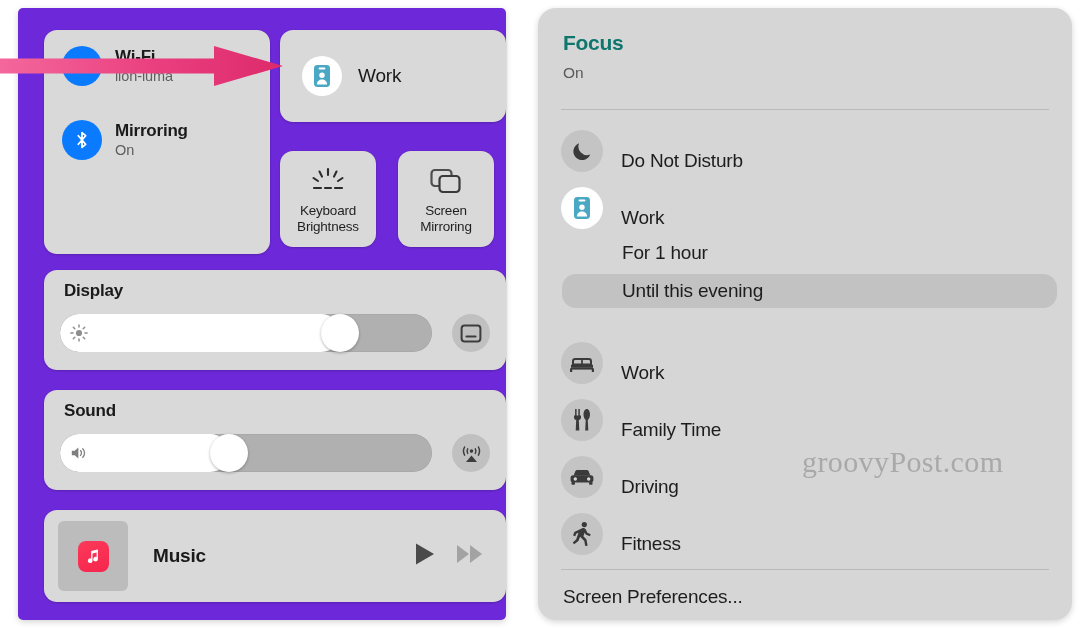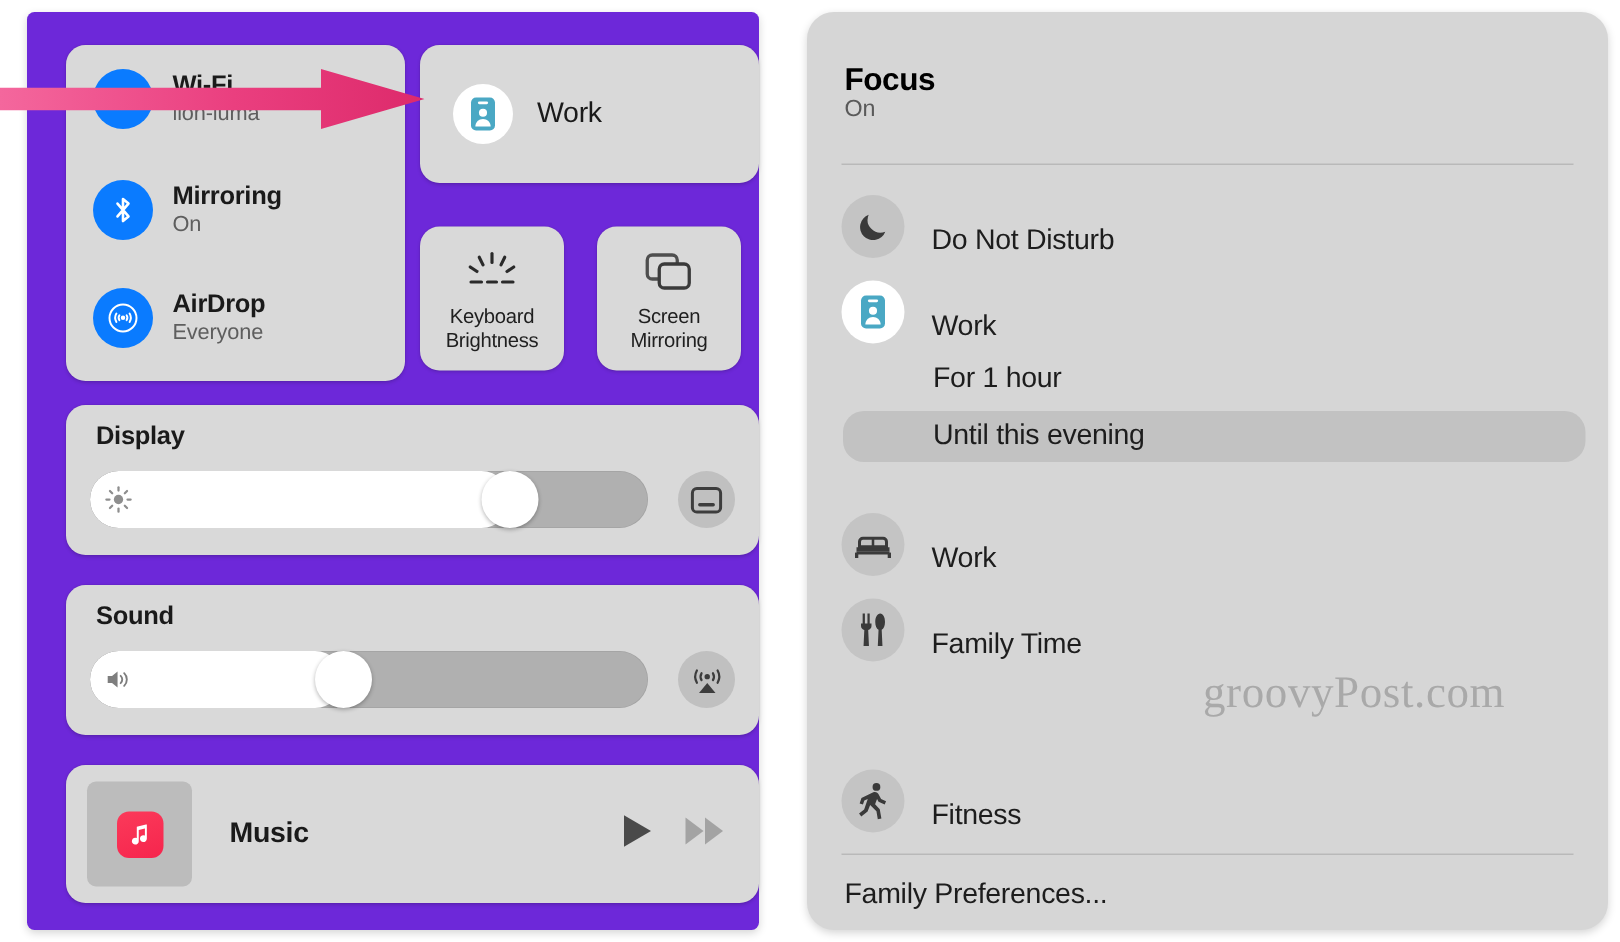--- a/index.html
+++ b/index.html
@@ -235,24 +235,24 @@
     top: 8px;
     width: 534px;
     height: 612px;
     background: #d6d6d6;
     border-radius: 18px;
     box-shadow: 0 2px 6px rgba(0,0,0,0.17);
   }
   #focus-title {
     position: absolute;
     left: 25px;
-    top: 34px;
+    top: 23px;
     font-size: 21px;
     font-weight: bold;
-    color: #000000;
+    color: #0f766e;
     letter-spacing: -0.3px;
   }
   #focus-status {
     position: absolute;
     left: 25px;
     top: 56px;
     font-size: 15.5px;
     color: #5a5a5a;
     letter-spacing: -0.1px;
   }
@@ -366,36 +366,20 @@
         <svg width="22" height="22" viewBox="0 0 24 24">
           <path d="M8 7.3 16 16.7 12 20V4l4 3.3L8 16.7" fill="none" stroke="#fff" stroke-width="1.9" stroke-linejoin="round" stroke-linecap="round"></path>
         </svg>
       </span>
       <span class="conn-text">
         <span class="conn-title">Mirroring</span>
         <span class="conn-sub">On</span>
       </span>
     </div>
 
-    <div class="conn-row" style="top:162px;">
-      <span class="conn-icon">
-        <svg width="24" height="24" viewBox="0 0 24 24">
-          <circle cx="12" cy="12" r="9" fill="none" stroke="#fff" stroke-width="1.3"></circle>
-          <path d="M7.6 14.6a5.4 5.4 0 0 1 0-5.6" fill="none" stroke="#fff" stroke-width="1.3" stroke-linecap="round"></path>
-          <path d="M16.4 14.6a5.4 5.4 0 0 0 0-5.6" fill="none" stroke="#fff" stroke-width="1.3" stroke-linecap="round"></path>
-          <path d="M9.6 13.4a2.9 2.9 0 0 1 0-3.2" fill="none" stroke="#fff" stroke-width="1.3" stroke-linecap="round"></path>
-          <path d="M14.4 13.4a2.9 2.9 0 0 0 0-3.2" fill="none" stroke="#fff" stroke-width="1.3" stroke-linecap="round"></path>
-          <circle cx="12" cy="11.8" r="1.5" fill="#fff"></circle>
-        </svg>
-      </span>
-      <span class="conn-text">
-        <span class="conn-title">AirDrop</span>
-        <span class="conn-sub">Everyone</span>
-      </span>
-    </div>
   </div>
 
   <div id="work-tile" class="card">
     <span class="work-badge">
       <svg width="22" height="26" viewBox="0 0 22 26">
         <rect x="3" y="2" width="16" height="22" rx="3.4" fill="#4aa8c4"></rect>
         <rect x="7.6" y="4.6" width="6.8" height="1.9" rx="0.95" fill="#ffffff"></rect>
         <circle cx="11" cy="12.2" r="2.7" fill="#ffffff"></circle>
         <path d="M5.9 21.4c0-3 2.3-5 5.1-5s5.1 2 5.1 5z" fill="#ffffff"></path>
       </svg>
@@ -572,33 +556,46 @@
           <rect x="4.1" y="2" width="1.5" height="7"></rect>
           <rect x="7.3" y="2" width="1.5" height="7"></rect>
           <path d="M3 8.6h7v1.8c0 1.3-1 2.4-2.2 2.6l.5 10.6H4.7l.5-10.6C4 12.8 3 11.7 3 10.4z"></path>
           <path d="M15.8 2c1.9 0 3.2 2.4 3.2 5.6 0 2.6-.9 4.6-2.2 5.3l.5 10.7h-3.1l.5-10.7c-1.3-.7-2.2-2.7-2.2-5.3C12.5 4.4 13.9 2 15.8 2z"></path>
         </g>
       </svg>
     </span>
     <span class="focus-label">Family Time</span>
   </div>
 
+  <div class="focus-row" style="top:444px;">
+    <span class="focus-circle">
+      <svg width="28" height="20" viewBox="0 0 28 20">
+        <path d="M5.6 8.6 7.4 4.3C7.8 3.4 8.6 3 9.5 3h9c.9 0 1.7.4 2.1 1.3l1.8 4.3z" fill="#3a3a3a"></path>
+        <rect x="2.6" y="8.2" width="22.8" height="7.2" rx="2.6" fill="#3a3a3a"></rect>
+        <circle cx="7.3" cy="12" r="1.7" fill="#d6d6d6"></circle>
+        <circle cx="20.7" cy="12" r="1.7" fill="#d6d6d6"></circle>
+        <rect x="3.4" y="15" width="3.6" height="2.8" rx="1" fill="#3a3a3a"></rect>
+        <rect x="21" y="15" width="3.6" height="2.8" rx="1" fill="#3a3a3a"></rect>
+      </svg>
+    </span>
+    <span class="focus-label">Driving</span>
+  </div>
 
   <div class="focus-row" style="top:501px;">
     <span class="focus-circle">
       <svg width="24" height="26" viewBox="0 0 24 26">
         <circle cx="14.3" cy="3.6" r="2.6" fill="#3a3a3a"></circle>
         <path d="M12.2 7.2c1.6-.5 3 .2 3.6 1.4l1.6 3.1 3.3 1.5-.9 2.1-4.1-1.8-1-1.9-1.3 3.6 3.1 3.3 1.1 6.2-2.4.4-.9-5.2-4.2-4.2-1.7 4.3-4.2 3.3-1.5-1.9 3.4-2.8 2.4-6.9-2.3 1-.9 2.6-2.2-.7 1.2-3.6z" fill="#3a3a3a"></path>
       </svg>
     </span>
     <span class="focus-label">Fitness</span>
   </div>
 
   <div class="divider" id="div-bottom"></div>
-  <div id="focus-prefs">Family Preferences...</div>
+  <div id="focus-prefs">Screen Preferences...</div>
 </div>
 
 <div id="watermark">groovyPost.com</div>
 
 <div id="arrow-annotation">
   <svg width="285" height="44" viewBox="0 0 285 44">
     <defs>
       <linearGradient id="arrowGrad" x1="0" y1="0" x2="1" y2="0">
         <stop offset="0" stop-color="#f4679d"></stop>
         <stop offset="0.55" stop-color="#ea3f7f"></stop>

